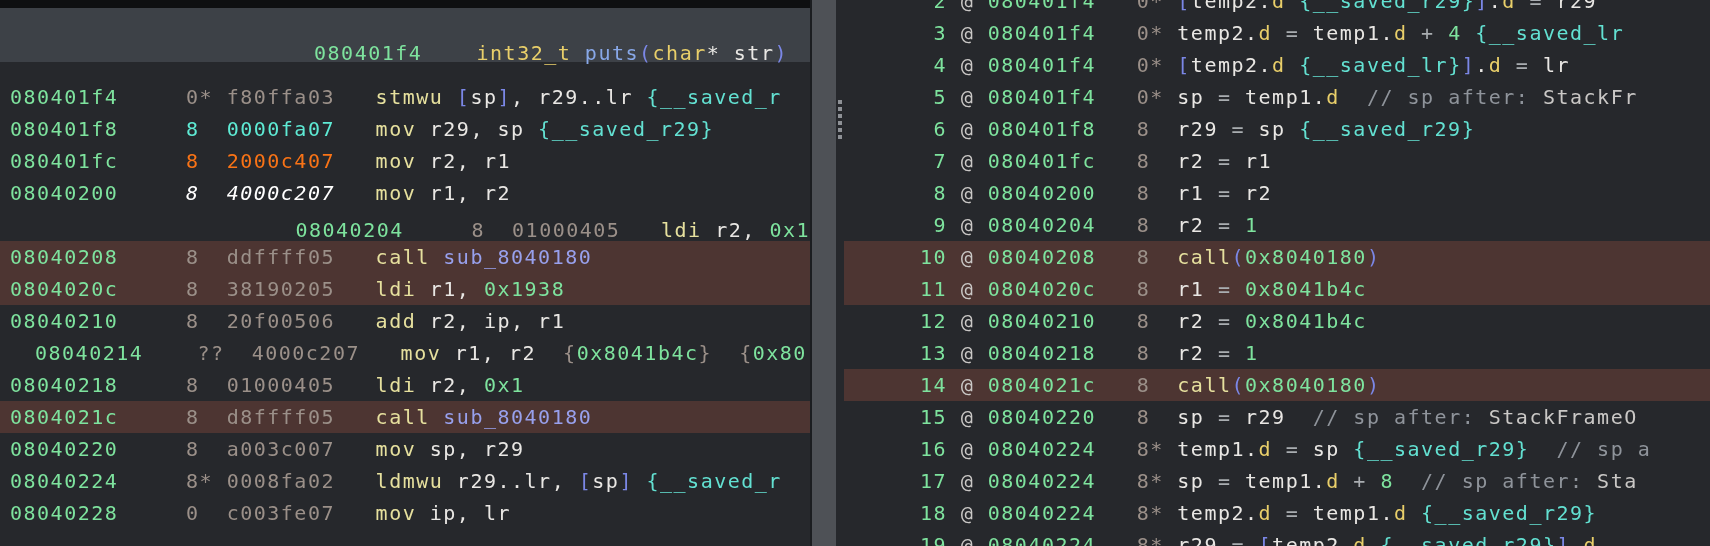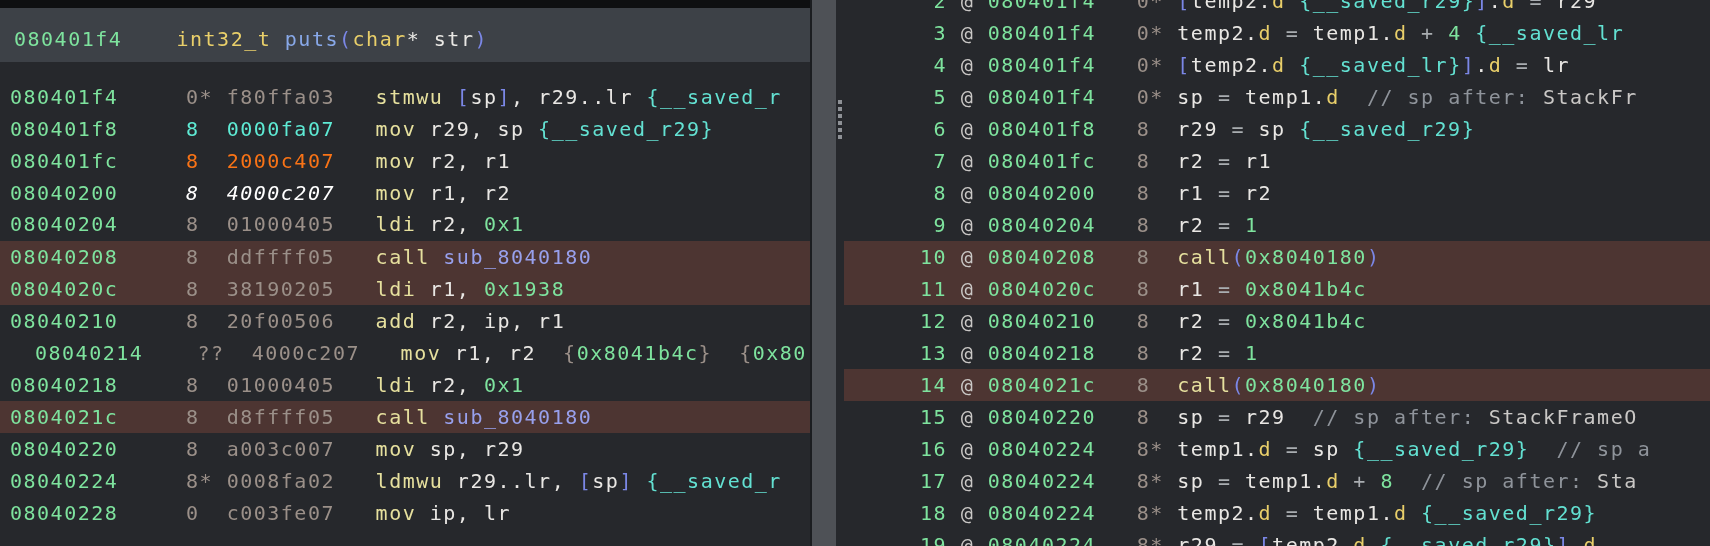--- a/index.html
+++ b/index.html
@@ -4,21 +4,21 @@
 <style>
   html,body{margin:0;padding:0;background:#26282c;}
   #screen{position:relative;width:1710px;height:546px;overflow:hidden;
     font-family:"DejaVu Sans Mono","Liberation Mono",monospace;
     font-size:20px;letter-spacing:1.5px;background:#26282c;}
   .pane{position:absolute;top:0;height:546px;overflow:hidden;}
   #left-pane{left:0;width:810px;background:#26282c;border-right:2px solid #1b1d20;}
   #right-pane{left:844px;width:866px;background:#26282c;}
   #left-topbar{position:absolute;left:0;top:0;width:810px;height:8px;background:#0e0f11;}
   #func-header{position:absolute;left:0;top:8px;width:810px;height:54px;background:#3d4147;}
-  #func-header pre{margin:4px;padding:0 4px 0 10px;line-height:54px;}
+  #func-header pre{margin:18px;padding:0 4px 0 10px;line-height:54px;text-align:right;}
   .row{position:absolute;left:0;width:100%;height:32px;}
   .row pre{margin:0;padding:0;line-height:32px;}
   #left-pane .row pre{padding-left:10px;}
   #right-pane .row pre{padding-left:76px;}
   .hl{background:#4d3532;}
   #scrollbar{position:absolute;left:812px;top:0;width:24px;height:546px;background:#4e5156;}
   #splitter{position:absolute;left:836px;top:0;width:8px;height:546px;background:#26282c;}
   .dot{position:absolute;left:838px;width:4px;height:4px;background:#8e9196;}
   pre span{white-space:pre;}
 </style>
@@ -37,21 +37,21 @@
         </div>
         <div class="row" style="top: 113px;">
           <pre><span style="color: rgb(126, 227, 158);">080401f8</span><span style="color: #5eead4;">     8  0000fa07   </span><span style="color: rgb(230, 224, 158);">mov </span><span style="color: rgb(233, 231, 228);">r29, sp </span><span style="color: rgb(99, 225, 210);">{__saved_r29}</span></pre>
         </div>
         <div class="row" style="top: 145px;">
           <pre><span style="color: rgb(126, 227, 158);">080401fc</span><span style="color: #f97316;">     8  2000c407   </span><span style="color: rgb(230, 224, 158);">mov </span><span style="color: rgb(233, 231, 228);">r2, r1</span></pre>
         </div>
         <div class="row" style="top: 177px;">
           <pre><span style="color: rgb(126, 227, 158);">08040200</span><span style="color: #ffffff; font-style: italic;">     8  4000c207   </span><span style="color: rgb(230, 224, 158);">mov </span><span style="color: rgb(233, 231, 228);">r1, r2</span></pre>
         </div>
-        <div class="row" style="top: 208px;">
+        <div class="row" style="top: 214px; text-align: right;">
           <pre><span style="color: rgb(126, 227, 158);">08040204</span><span style="color: rgb(155, 144, 137);">     8  01000405   </span><span style="color: rgb(230, 224, 158);">ldi </span><span style="color: rgb(233, 231, 228);">r2, </span><span style="color: rgb(126, 227, 158);">0x1</span></pre>
         </div>
         <div class="row hl" style="top: 241px;">
           <pre><span style="color: rgb(126, 227, 158);">08040208</span><span style="color: rgb(155, 144, 137);">     8  ddffff05   </span><span style="color: rgb(230, 224, 158);">call </span><span style="color: rgb(152, 160, 236);">sub_8040180</span></pre>
         </div>
         <div class="row hl" style="top: 273px;">
           <pre><span style="color: rgb(126, 227, 158);">0804020c</span><span style="color: rgb(155, 144, 137);">     8  38190205   </span><span style="color: rgb(230, 224, 158);">ldi </span><span style="color: rgb(233, 231, 228);">r1, </span><span style="color: rgb(126, 227, 158);">0x1938</span></pre>
         </div>
         <div class="row" style="top: 305px;">
           <pre><span style="color: rgb(126, 227, 158);">08040210</span><span style="color: rgb(155, 144, 137);">     8  20f00506   </span><span style="color: rgb(230, 224, 158);">add </span><span style="color: rgb(233, 231, 228);">r2, ip, r1</span></pre>

